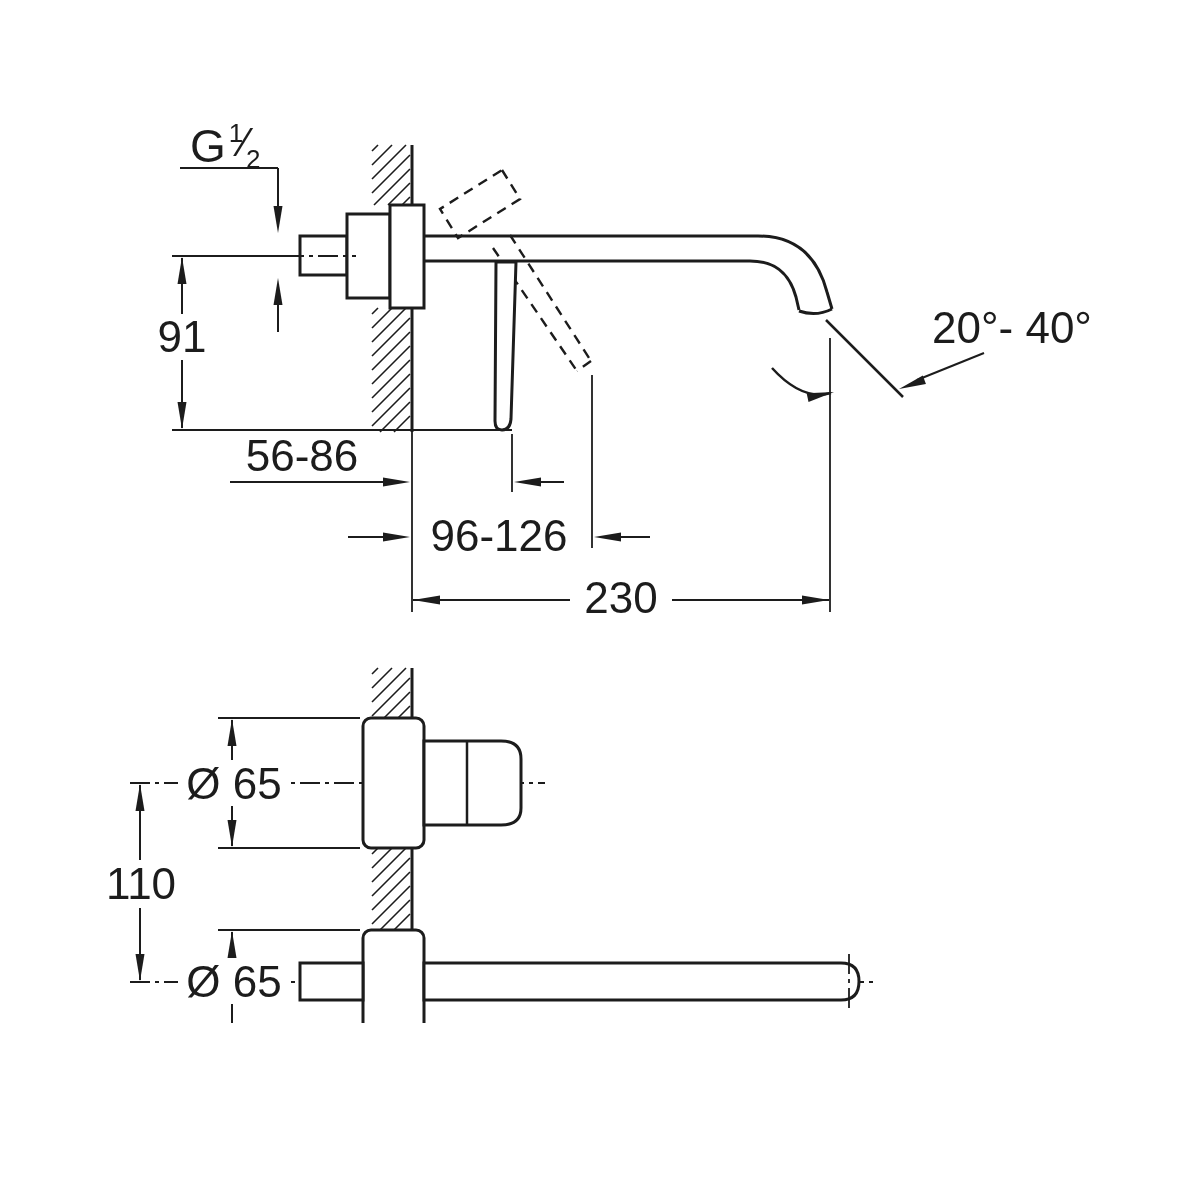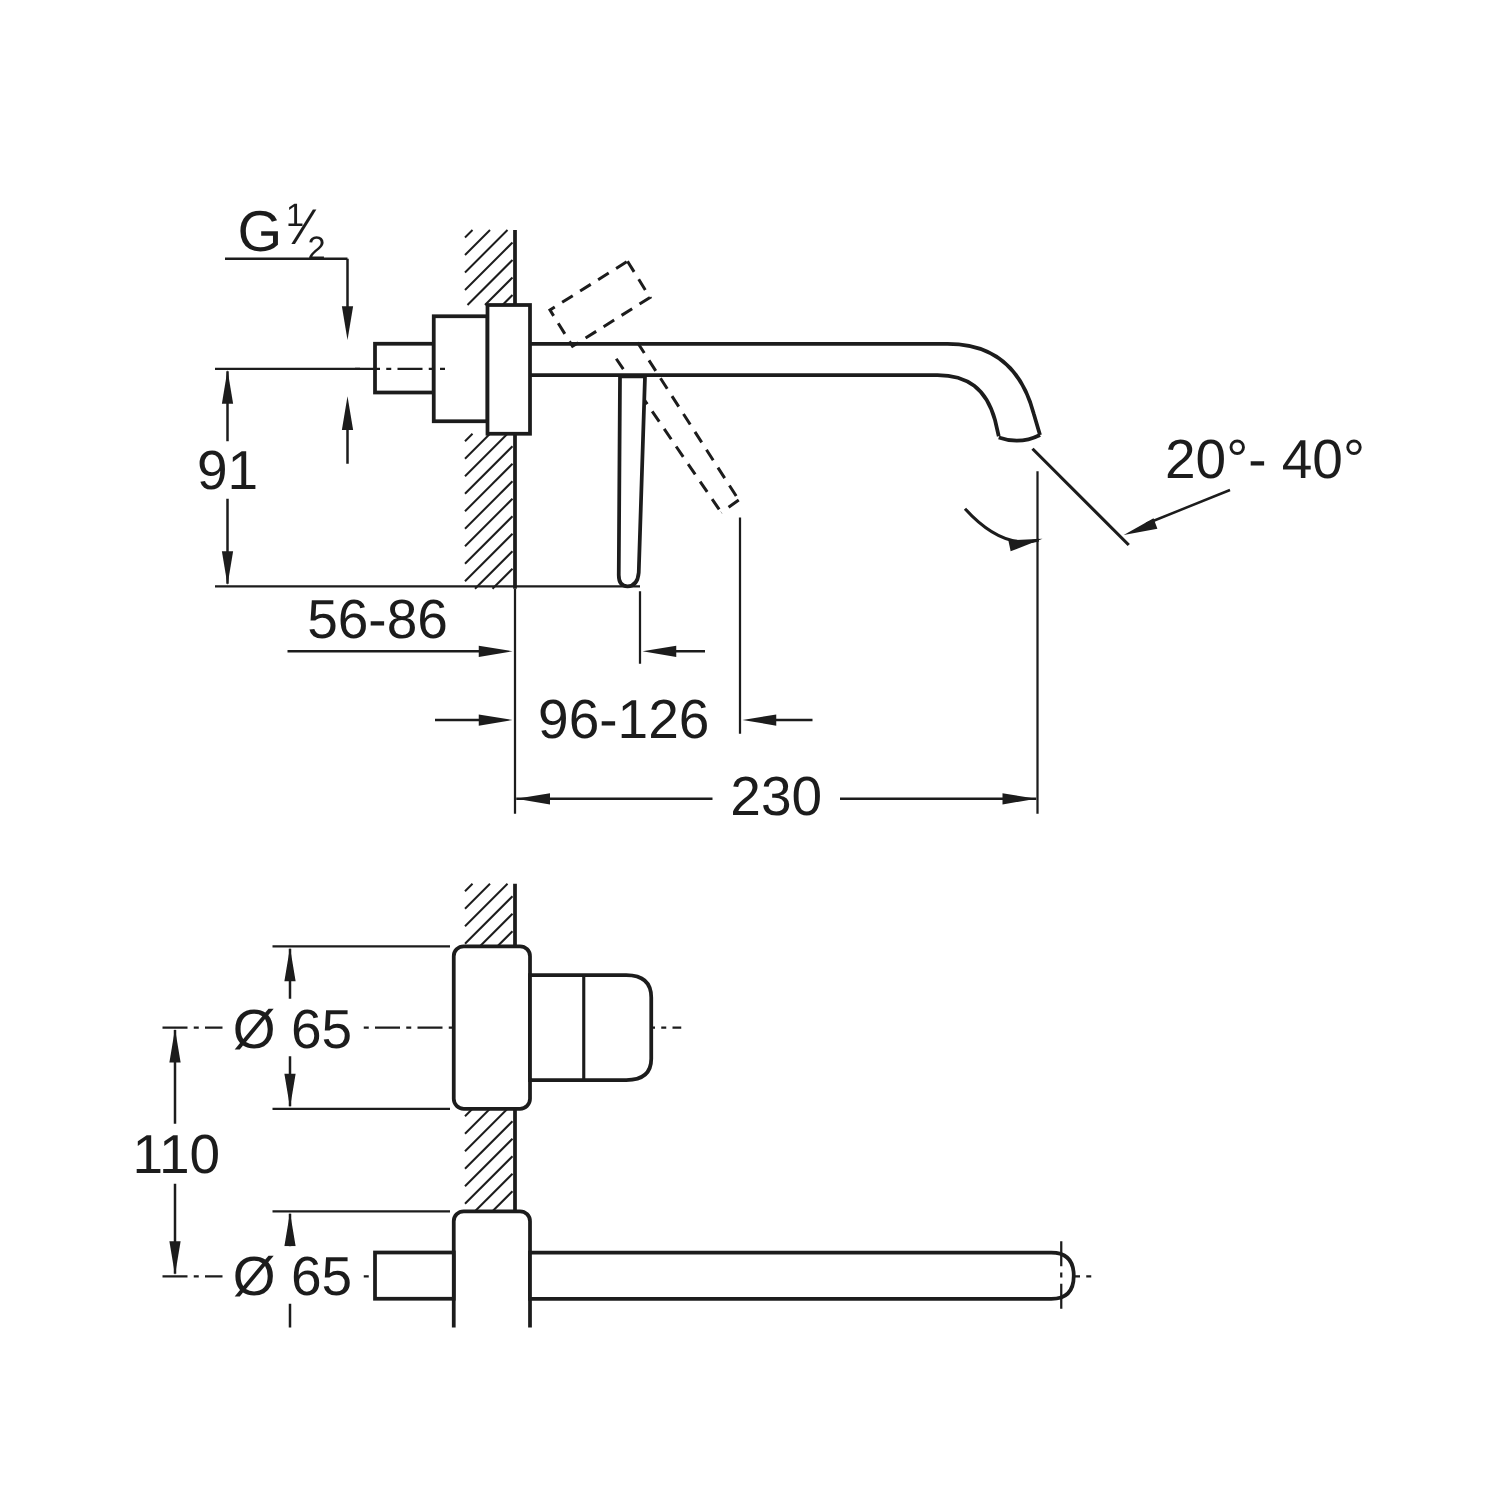--- a/index.html
+++ b/index.html
@@ -1,17 +1,17 @@
 <!DOCTYPE html>
 <html style="--line: #1c1c1c; --bg: #ffffff;"><head>
 <meta charset="utf-8">
 <style>
   :root { --line:#1c1c1c; --bg:#ffffff; }
   html,body { margin:0; padding:0; background:var(--bg); }
-  .stage { width:1200px; height:1023px; background:var(--bg);margin-top:39px; }
+  .stage { width:1200px; height:1023px; background:var(--bg); }
   svg { display:block; }
   .ol      { stroke:var(--line); stroke-width:3;   fill:var(--bg); }
   .ol-open { stroke:var(--line); stroke-width:3;   fill:none; }
   .med     { stroke:var(--line); stroke-width:2.5; fill:none; }
   .thin    { stroke:var(--line); stroke-width:1.8; fill:none; }
   .dim     { stroke:var(--line); stroke-width:2;   fill:none; }
   .cl      { stroke:var(--line); stroke-width:1.8; fill:none; stroke-dasharray:20 5 4 5; }
   .hid     { stroke:var(--line); stroke-width:2.4; fill:none; stroke-dasharray:10 7; }
   .hatch line { stroke:var(--line); stroke-width:1.6; }
   .arrows polygon { fill:var(--line); stroke:none; }

